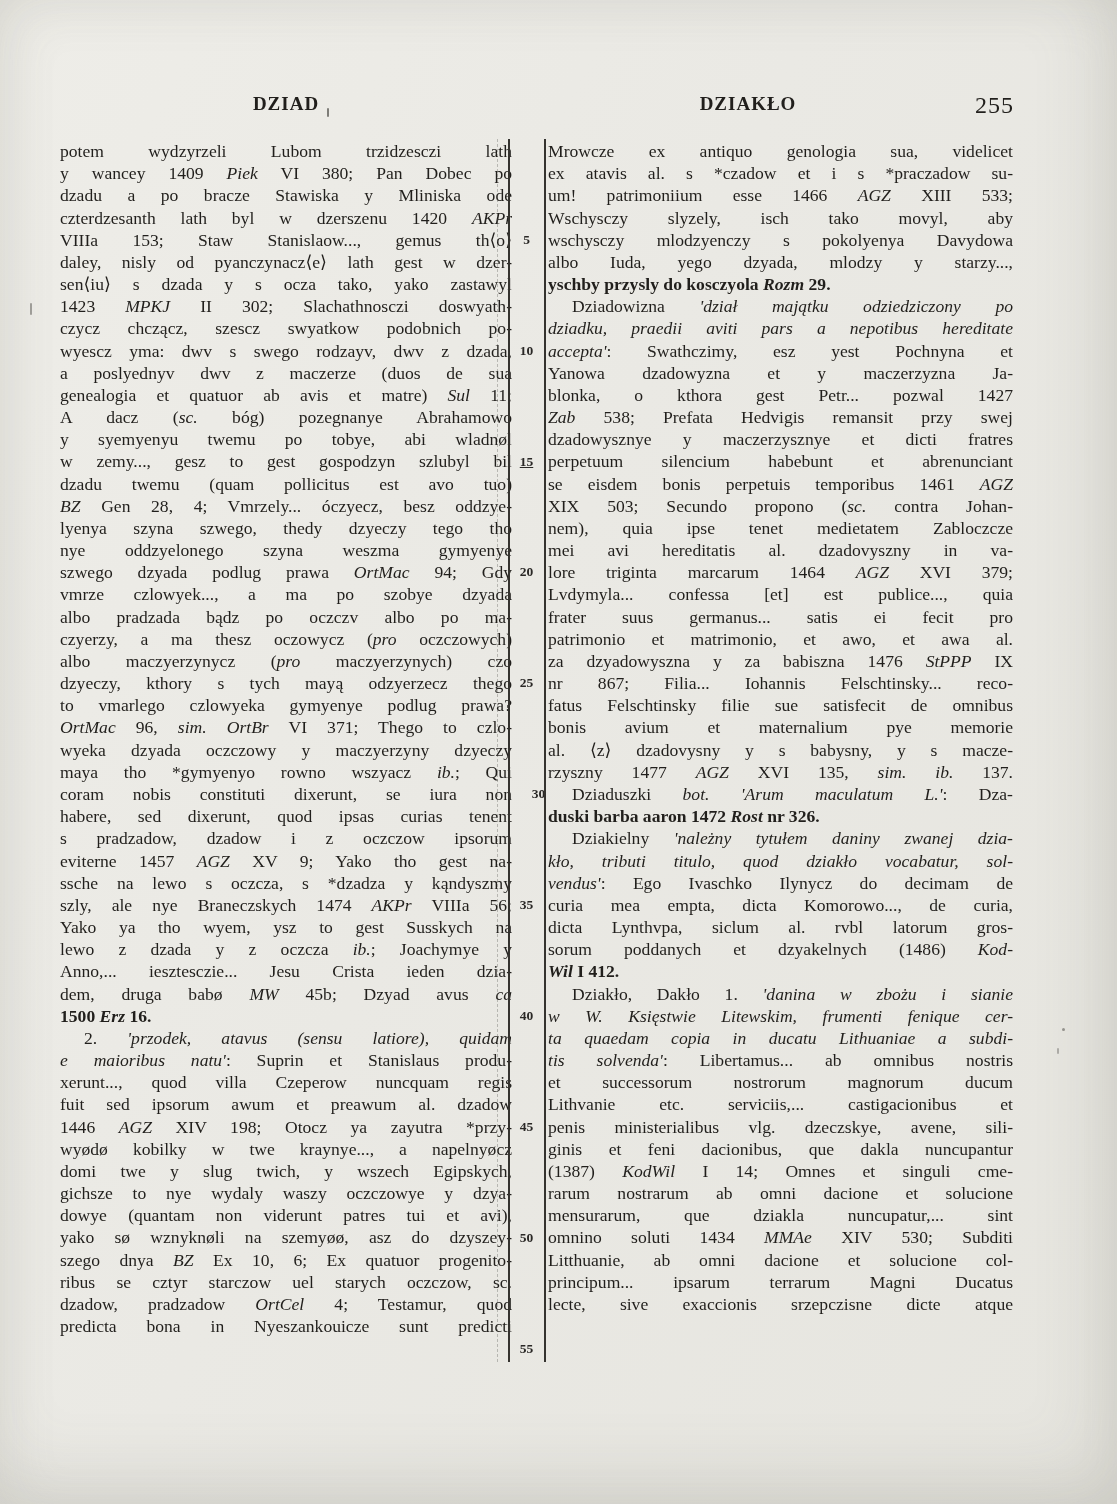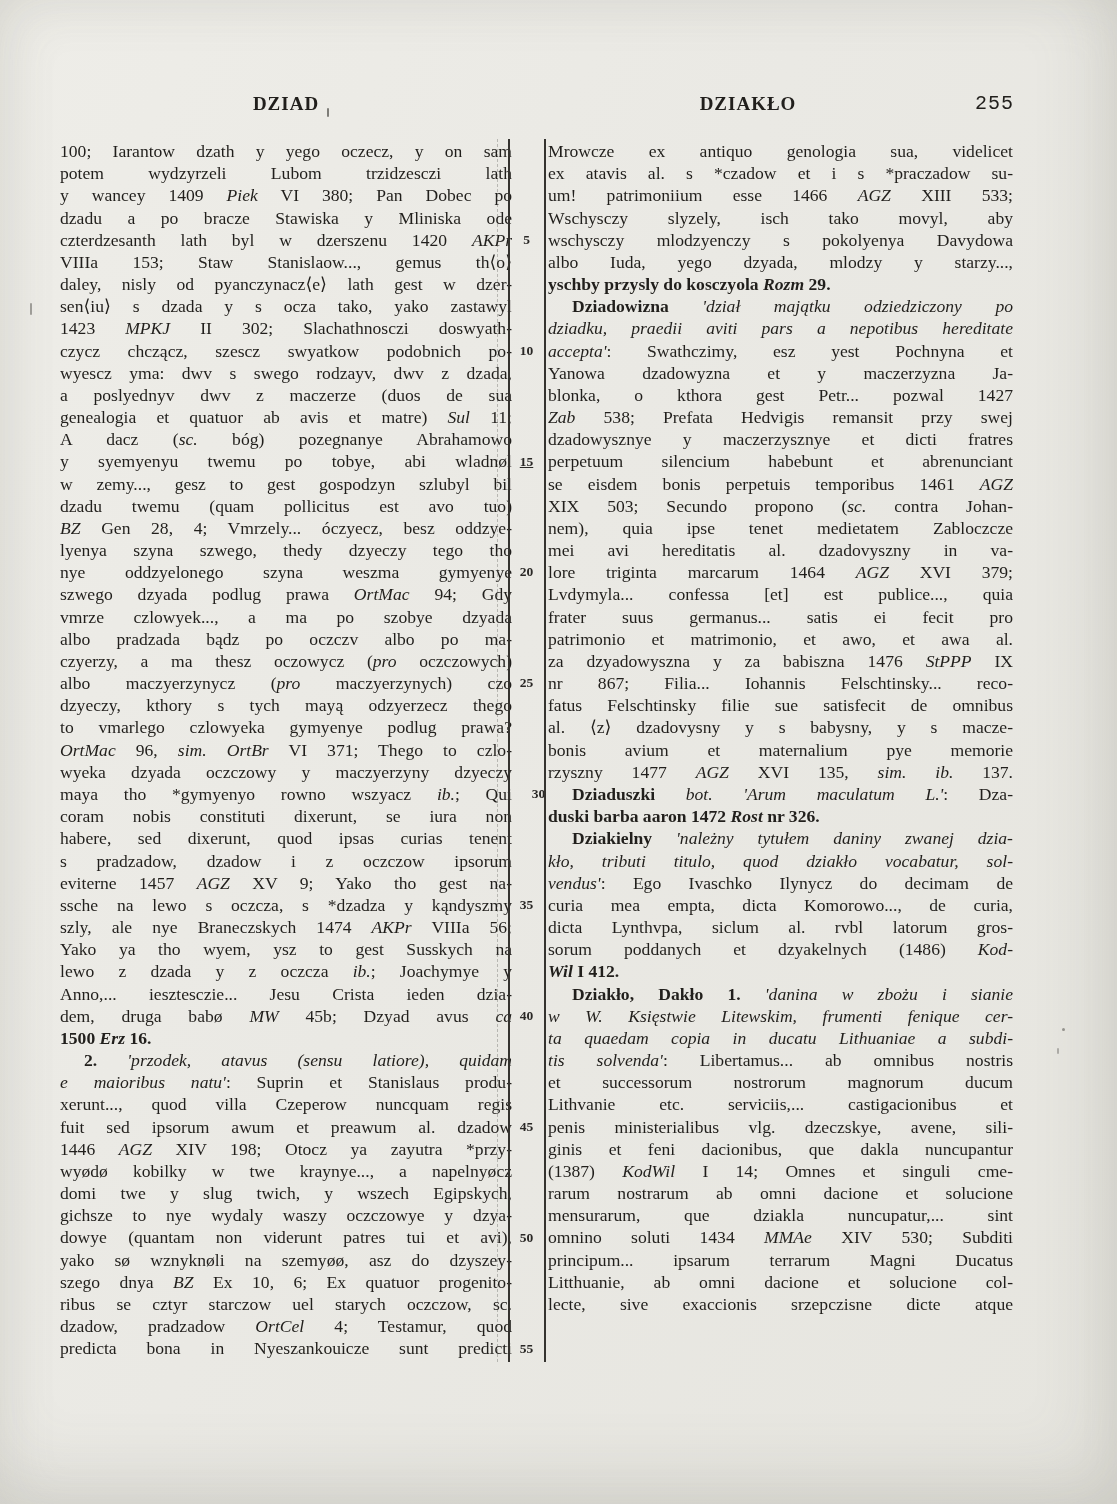--- a/index.html
+++ b/index.html
@@ -15,40 +15,40 @@
   }
   .running-head{
     position:absolute;top:93px;
     font-size:19px;font-weight:bold;letter-spacing:1px;
     text-align:center;white-space:nowrap;
   }
   .head-left{left:60px;width:452px;}
   .head-right{left:548px;width:400px;}
   .page-number{
     position:absolute;top:92px;left:938px;width:76px;
-    font-size:20px;text-align:right;letter-spacing:1px;font-family:Liberation Mono, monospace;
+    font-size:24px;text-align:right;letter-spacing:1px;
   }
   .column{
     position:absolute;top:140px;
     font-size:17.6px;
   }
   .col-left{left:60px;width:452px;}
   .col-right{left:548px;width:465px;}
   .line{
     height:22.18px;line-height:22.18px;
     overflow:hidden;
     text-align:justify;
     white-space:normal;
   }
   .line::after{content:"";display:inline-block;width:100%;height:0;}
   .line.short{text-align:left;font-weight:bold;}
   .line.short::after{content:none;}
   .line.indent{padding-left:24px;}
   .seg-i{font-style:italic;}
-  .seg-b{font-weight:bold;}
+  .seg-b{font-weight:normal;}
   .gutter-rule{
     position:absolute;top:139px;height:1223px;width:2px;
     background:#35332f;
   }
   .rule-left{left:508px;}
   .rule-right{left:544px;}
   .rule-ghost{
     position:absolute;top:139px;height:1223px;width:0;
     left:497px;border-left:1px dashed rgba(90,88,82,.35);
   }
@@ -69,21 +69,20 @@
 </head>
 <body>
 
 <div class="page">
 
   <div class="running-head head-left">DZIAD</div>
   <div class="running-head head-right">DZIAKŁO</div>
   <div class="page-number">255</div>
 
   <div class="column col-left" id="col-left">
-      <div class="line"><span class="seg-r">100; Iarantow dzath y yego oczecz, y on sam</span></div>
       <div class="line"><span class="seg-r">potem wydzyrzeli Lubom trzidzesczi lath</span></div>
       <div class="line"><span class="seg-r">y wancey 1409 </span><span class="seg-i">Piek</span><span class="seg-r"> VI 380; Pan Dobec po</span></div>
       <div class="line"><span class="seg-r">dzadu a po bracze Stawiska y Mliniska ode</span></div>
       <div class="line"><span class="seg-r">czterdzesanth lath byl w dzerszenu 1420 </span><span class="seg-i">AKPr</span></div>
       <div class="line"><span class="seg-r">VIIIa 153; Staw Stanislaow..., gemus th⟨o⟩</span></div>
       <div class="line"><span class="seg-r">daley, nisly od pyanczynacz⟨e⟩ lath gest w dzer-</span></div>
       <div class="line"><span class="seg-r">sen⟨iu⟩ s dzada y s ocza tako, yako zastawyl</span></div>
       <div class="line"><span class="seg-r">1423 </span><span class="seg-i">MPKJ</span><span class="seg-r"> II 302; Slachathnosczi doswyath-</span></div>
       <div class="line"><span class="seg-r">czycz chczącz, szescz swyatkow podobnich po-</span></div>
       <div class="line"><span class="seg-r">wyescz yma: dwv s swego rodzayv, dwv z dzada,</span></div>
@@ -170,22 +169,22 @@
       <div class="line"><span class="seg-r">XIX 503; Secundo propono (</span><span class="seg-i">sc.</span><span class="seg-r"> contra Johan-</span></div>
       <div class="line"><span class="seg-r">nem), quia ipse tenet medietatem Zabloczcze</span></div>
       <div class="line"><span class="seg-r">mei avi hereditatis al. dzadovyszny in va-</span></div>
       <div class="line"><span class="seg-r">lore triginta marcarum 1464 </span><span class="seg-i">AGZ</span><span class="seg-r"> XVI 379;</span></div>
       <div class="line"><span class="seg-r">Lvdymyla... confessa [et] est publice..., quia</span></div>
       <div class="line"><span class="seg-r">frater suus germanus... satis ei fecit pro</span></div>
       <div class="line"><span class="seg-r">patrimonio et matrimonio, et awo, et awa al.</span></div>
       <div class="line"><span class="seg-r">za dzyadowyszna y za babiszna 1476 </span><span class="seg-i">StPPP</span><span class="seg-r"> IX</span></div>
       <div class="line"><span class="seg-r">nr 867; Filia... Iohannis Felschtinsky... reco-</span></div>
       <div class="line"><span class="seg-r">fatus Felschtinsky filie sue satisfecit de omnibus</span></div>
+      <div class="line"><span class="seg-r">bonis avium et maternalium pye memorie</span></div>
       <div class="line"><span class="seg-r">al. ⟨z⟩ dzadovysny y s babysny, y s macze-</span></div>
-      <div class="line"><span class="seg-r">bonis avium et maternalium pye memorie</span></div>
       <div class="line"><span class="seg-r">rzyszny 1477 </span><span class="seg-i">AGZ</span><span class="seg-r"> XVI 135, </span><span class="seg-i">sim. ib.</span><span class="seg-r"> 137.</span></div>
       <div class="line indent"><span class="seg-b">Dziaduszki</span><span class="seg-r"> </span><span class="seg-i">bot.</span><span class="seg-r"> </span><span class="seg-i">'Arum maculatum L.'</span><span class="seg-r">: Dza-</span></div>
       <div class="line short"><span class="seg-r">duski barba aaron 1472 </span><span class="seg-i">Rost</span><span class="seg-r"> nr 326.</span></div>
       <div class="line indent"><span class="seg-b">Dziakielny</span><span class="seg-r"> </span><span class="seg-i">'należny tytułem daniny zwanej dzia-</span></div>
       <div class="line"><span class="seg-i">kło, tributi titulo, quod dziakło vocabatur, sol-</span></div>
       <div class="line"><span class="seg-i">vendus'</span><span class="seg-r">: Ego Ivaschko Ilynycz do decimam de</span></div>
       <div class="line"><span class="seg-r">curia mea empta, dicta Komorowo..., de curia,</span></div>
       <div class="line"><span class="seg-r">dicta Lynthvpa, siclum al. rvbl latorum gros-</span></div>
       <div class="line"><span class="seg-r">sorum poddanych et dzyakelnych (1486) </span><span class="seg-i">Kod-</span></div>
       <div class="line short"><span class="seg-i">Wil</span><span class="seg-r"> I 412.</span></div>
@@ -194,22 +193,22 @@
       <div class="line"><span class="seg-i">ta quaedam copia in ducatu Lithuaniae a subdi-</span></div>
       <div class="line"><span class="seg-i">tis solvenda'</span><span class="seg-r">: Libertamus... ab omnibus nostris</span></div>
       <div class="line"><span class="seg-r">et successorum nostrorum magnorum ducum</span></div>
       <div class="line"><span class="seg-r">Lithvanie etc. serviciis,... castigacionibus et</span></div>
       <div class="line"><span class="seg-r">penis ministerialibus vlg. dzeczskye, avene, sili-</span></div>
       <div class="line"><span class="seg-r">ginis et feni dacionibus, que dakla nuncupantur</span></div>
       <div class="line"><span class="seg-r">(1387) </span><span class="seg-i">KodWil</span><span class="seg-r"> I 14; Omnes et singuli cme-</span></div>
       <div class="line"><span class="seg-r">rarum nostrarum ab omni dacione et solucione</span></div>
       <div class="line"><span class="seg-r">mensurarum, que dziakla nuncupatur,... sint</span></div>
       <div class="line"><span class="seg-r">omnino soluti 1434 </span><span class="seg-i">MMAe</span><span class="seg-r"> XIV 530; Subditi</span></div>
+      <div class="line"><span class="seg-r">Litthuanie, ab omni dacione et solucione col-</span></div>
       <div class="line"><span class="seg-r">principum... ipsarum terrarum Magni Ducatus</span></div>
-      <div class="line"><span class="seg-r">Litthuanie, ab omni dacione et solucione col-</span></div>
       <div class="line"><span class="seg-r">lecte, sive exaccionis srzepczisne dicte atque</span></div>
     </div>
 
   <div class="artifact artifact-1"></div>
   <div class="artifact artifact-2"></div>
   <div class="artifact artifact-3"></div>
   <div class="artifact artifact-4"></div>
 
 </div>
 

